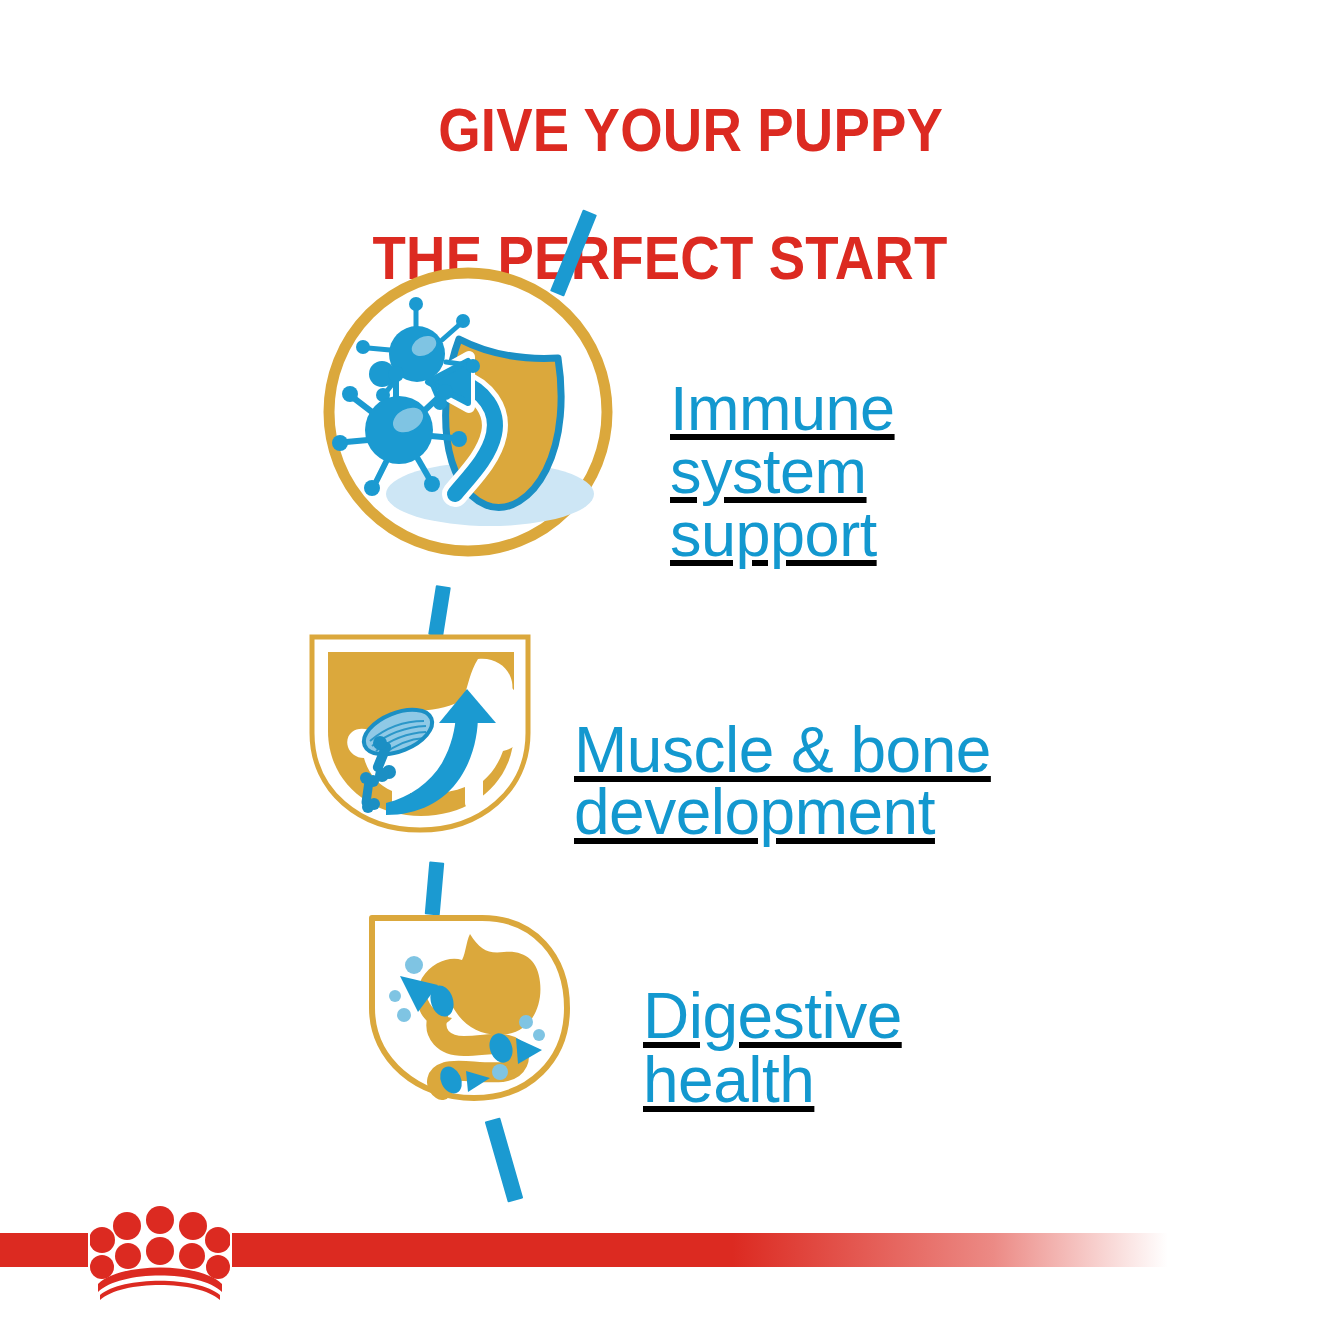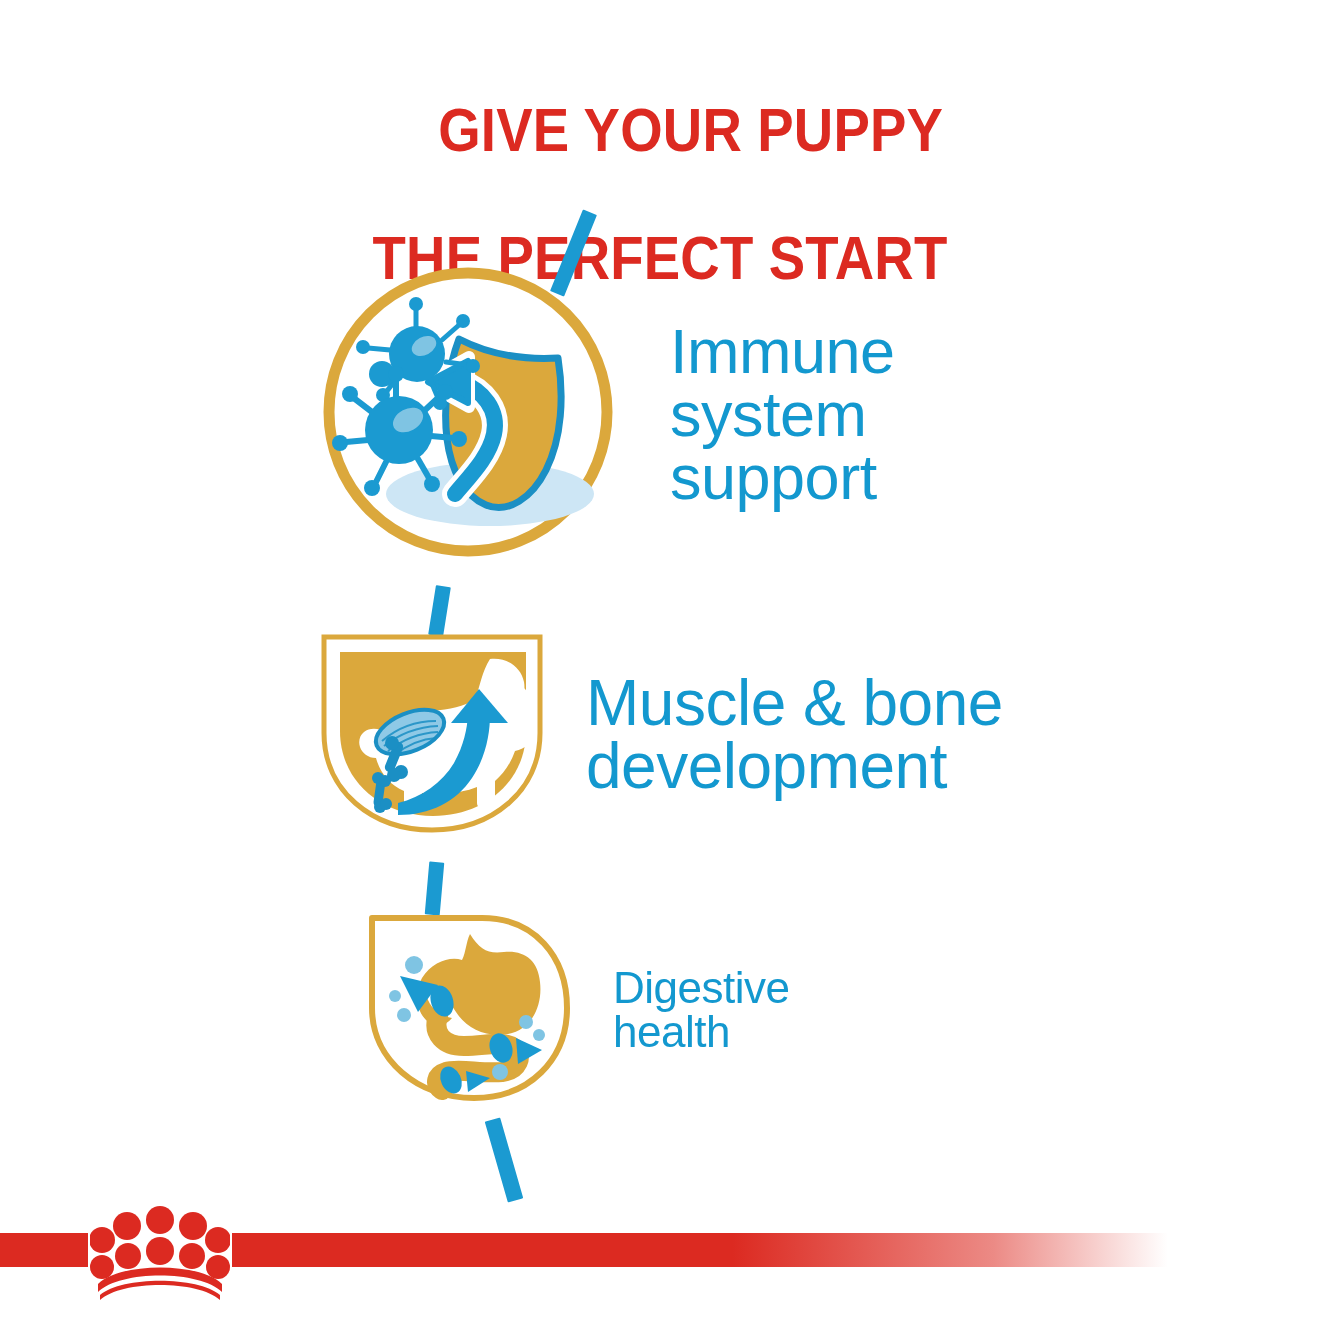--- a/index.html
+++ b/index.html
@@ -39,44 +39,45 @@
     transform: scaleX(0.88);
     transform-origin: 50% 0;
     white-space: pre;
   }
   .headline .l2 { display: block; }
 
   
   .feature {
     position: absolute;
     display: flex;
-    align-items: center;
+    align-items: flex-end;
+    text-decoration: underline;
   }
   .feature-icon {
     position: relative;
     flex: 0 0 auto;
   }
   .feature-label {
     color: #1398CF;
     font-family: "Liberation Sans", sans-serif;
     font-weight: 500;
     font-size: 62px;
     line-height: 1.0;
     letter-spacing: -0.5px;
     white-space: pre-line;
   }
 
   #feature-1 { left: 318px; top: 262px; }
   #feature-1 .feature-label { margin-left: 52px; font-size: 63px; }
 
-  #feature-2 { left: 312px; top: 625px; }
+  #feature-2 { left: 300px; top: 625px; }
   #feature-2 .feature-label { margin-left: 34px; font-size: 64px; line-height: 0.98; }
 
   #feature-3 { left: 362px; top: 908px; }
-  #feature-3 .feature-label { margin-left: 36px; font-size: 44px; line-height: 1.0; }
+  #feature-3 .feature-label { margin-left: 66px; font-size: 64px; line-height: 1.0; }
 
   
   .dash {
     position: absolute;
     background: #1B9AD1;
     border-radius: 1px;
   }
   #dash-1 { left: 566px; top: 209px; width: 15px; height: 88px; transform: rotate(22deg); }
   #dash-2 { left: 432px; top: 586px; width: 15px; height: 50px; transform: rotate(9deg); }
   #dash-3 { left: 427px; top: 862px; width: 15px; height: 53px; transform: rotate(5deg); }

